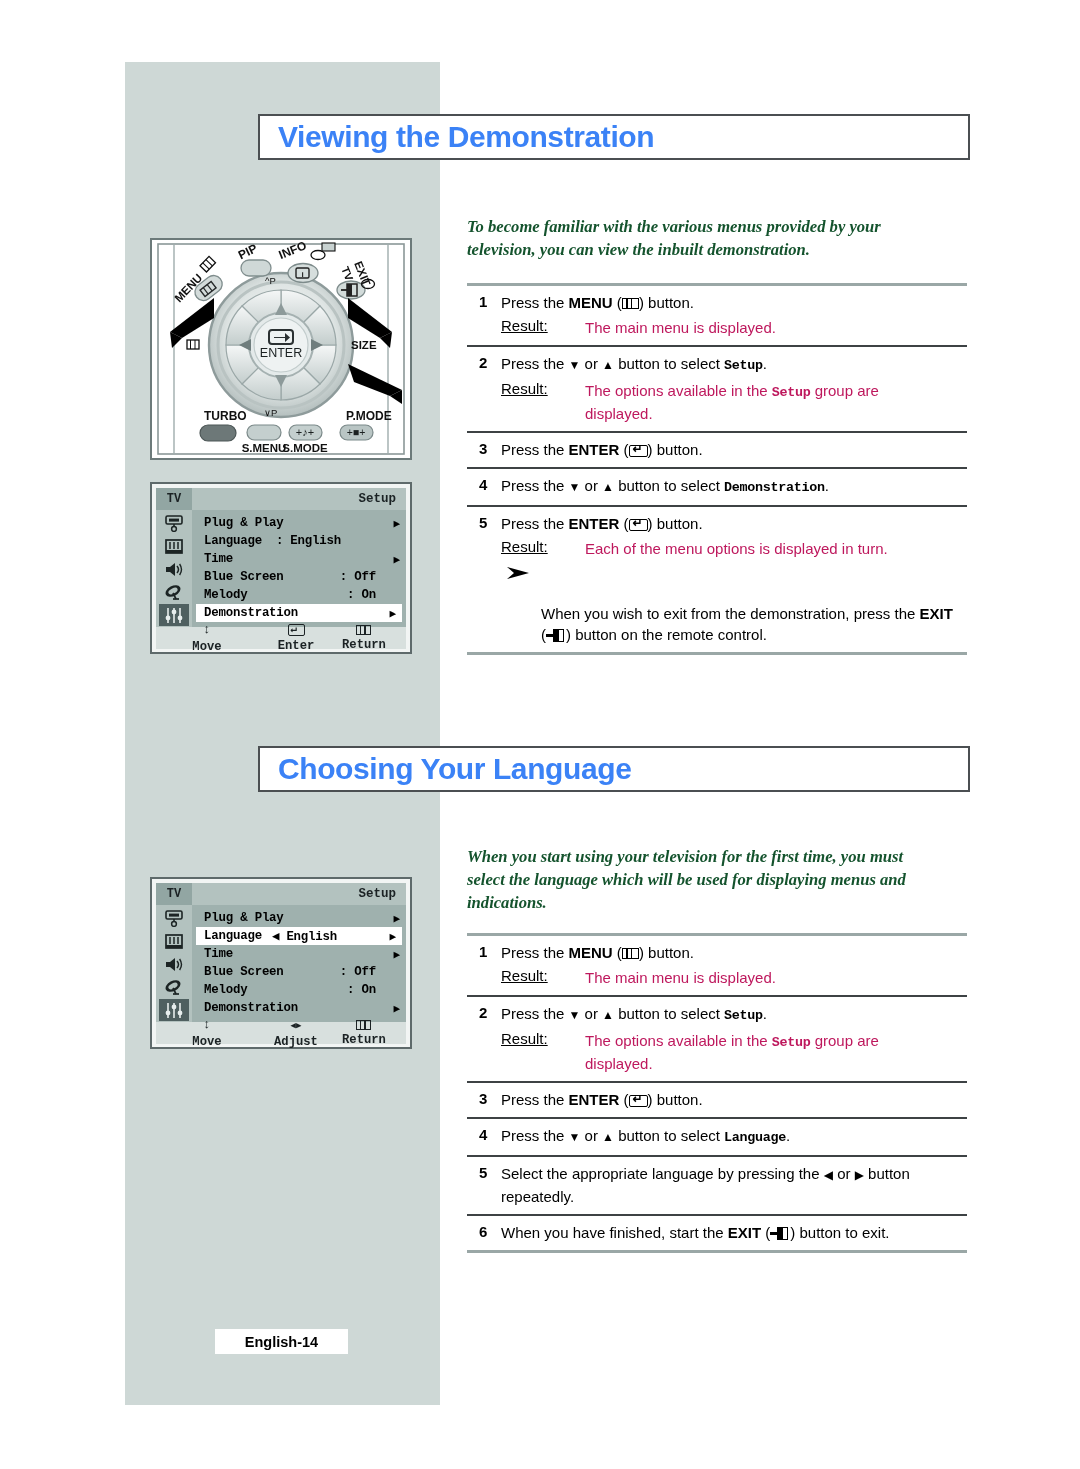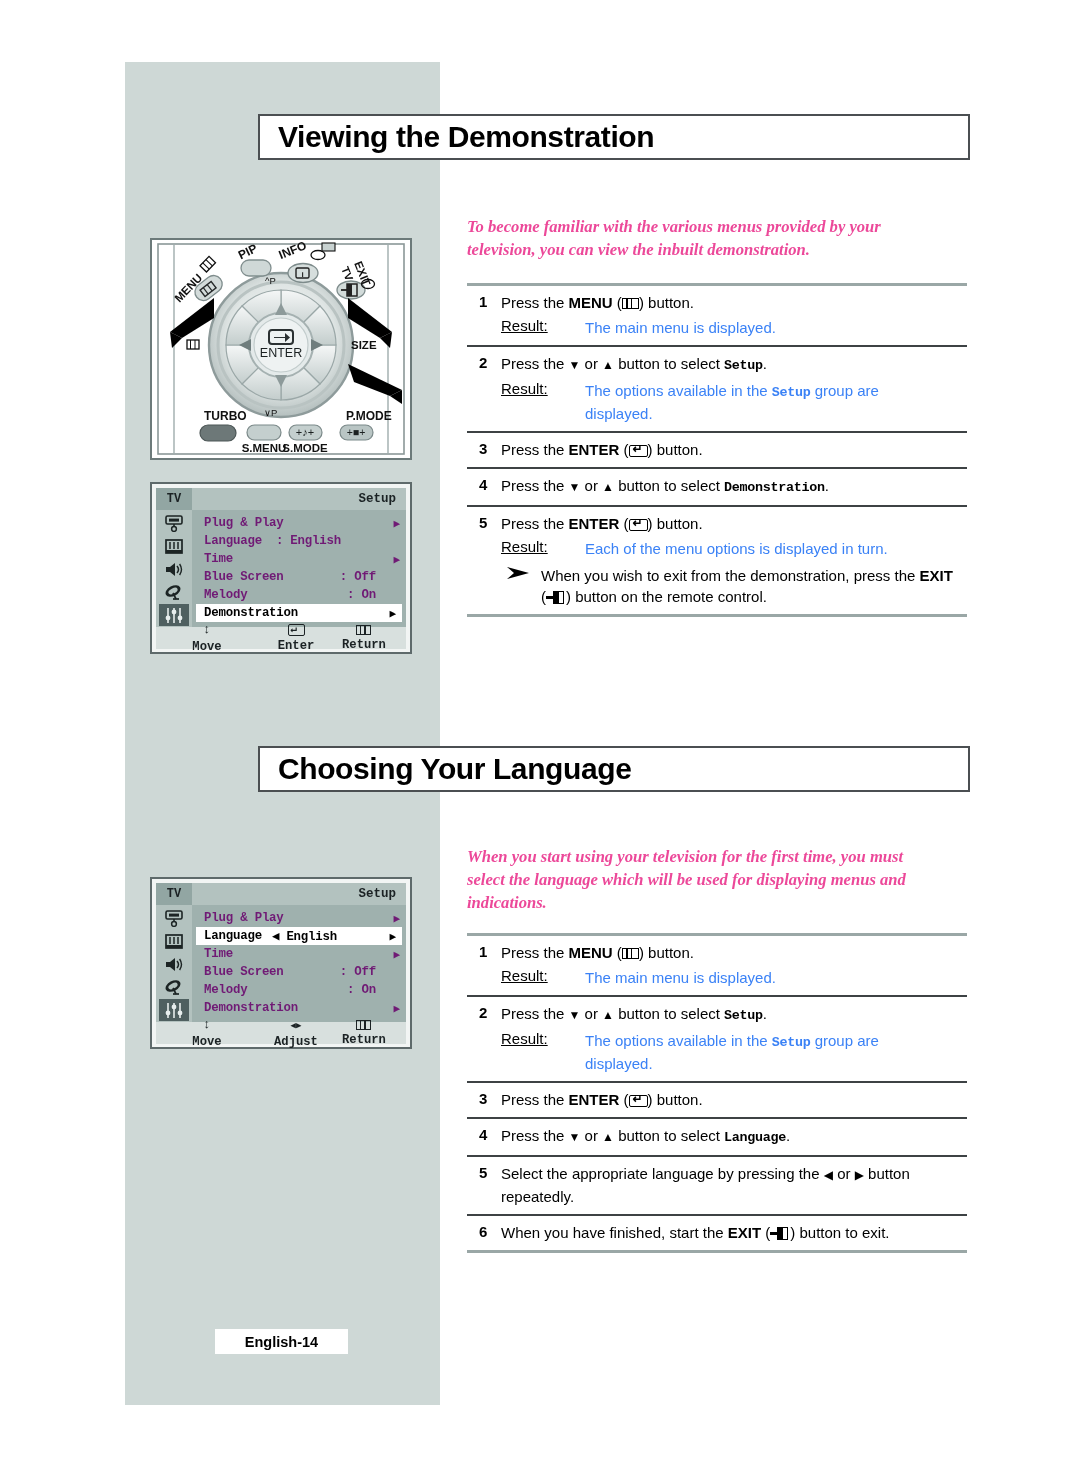--- a/index.html
+++ b/index.html
@@ -40,34 +40,34 @@
     box-sizing: border-box;
     display: flex;
     align-items: center;
     padding-left: 18px;
   }
   .title-bar .title-text {
     font-family: "Liberation Sans", sans-serif;
     font-weight: bold;
     font-size: 30px;
     letter-spacing: -0.4px;
-    color: #000000;
+    color: #3b82f6;
   }
   #title-demo  { left: 258px; top: 114px; width: 712px; height: 46px; }
   #title-lang  { left: 258px; top: 746px; width: 712px; height: 46px; }
 
   
   .intro {
     position: absolute;
     font-family: "Liberation Serif", serif;
     font-style: italic;
     font-weight: bold;
     font-size: 16.6px;
     line-height: 23px;
-    color: #ec4899;
+    color: #14532d;
     width: 470px;
   }
   #intro-demo { left: 467px; top: 215px; }
   #intro-lang { left: 467px; top: 845px; }
 
   
   .steps {
     position: absolute;
     width: 500px;
     left: 467px;
@@ -117,21 +117,21 @@
     font-family: "Liberation Sans", sans-serif;
     font-size: 15px;
     color: #000;
     text-decoration: underline;
   }
   .result-row .rtext {
     flex: 1 1 auto;
     font-family: "Liberation Sans", sans-serif;
     font-size: 15px;
     line-height: 21px;
-    color: #3b82f6;
+    color: #be185d;
     max-width: 330px;
   }
   .note-row {
     display: flex;
     align-items: flex-start;
     padding-top: 6px;
   }
   .note-row .bullet {
     width: 40px;
     flex: 0 0 40px;
@@ -141,20 +141,21 @@
     padding-left: 6px;
     box-sizing: border-box;
   }
   .note-row .ntext {
     flex: 1 1 auto;
     font-family: "Liberation Sans", sans-serif;
     font-size: 15px;
     line-height: 21px;
     color: #000;
     max-width: 420px;
+    margin-top: 38px;
   }
   .mono {
     font-family: "Liberation Mono", monospace;
     font-weight: bold;
     font-size: 13.4px;
     letter-spacing: -0.3px;
   }
 
   
   .ico-menu {
@@ -289,21 +290,21 @@
     flex: 1 1 auto;
     padding: 4px 0 0 0;
     position: relative;
   }
   .osd-row {
     height: 18px;
     display: flex;
     align-items: center;
     font-size: 12.4px;
     font-weight: bold;
-    color: #701a75;
+    color: #000000;
     padding-left: 12px;
     padding-right: 6px;
     letter-spacing: -0.2px;
     white-space: pre;
   }
   .osd-row .lbl { flex: 0 0 auto; }
   .osd-row .val { margin-left: auto; display: flex; align-items: center; }
   .osd-row .arrow { font-size: 11px; }
   .osd-row.selected {
     background: #ffffff;

